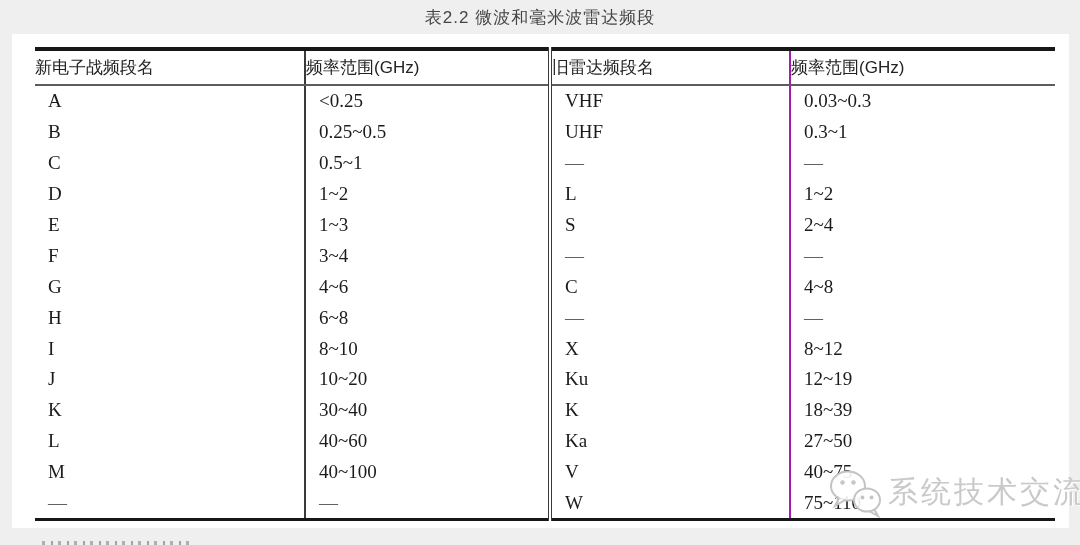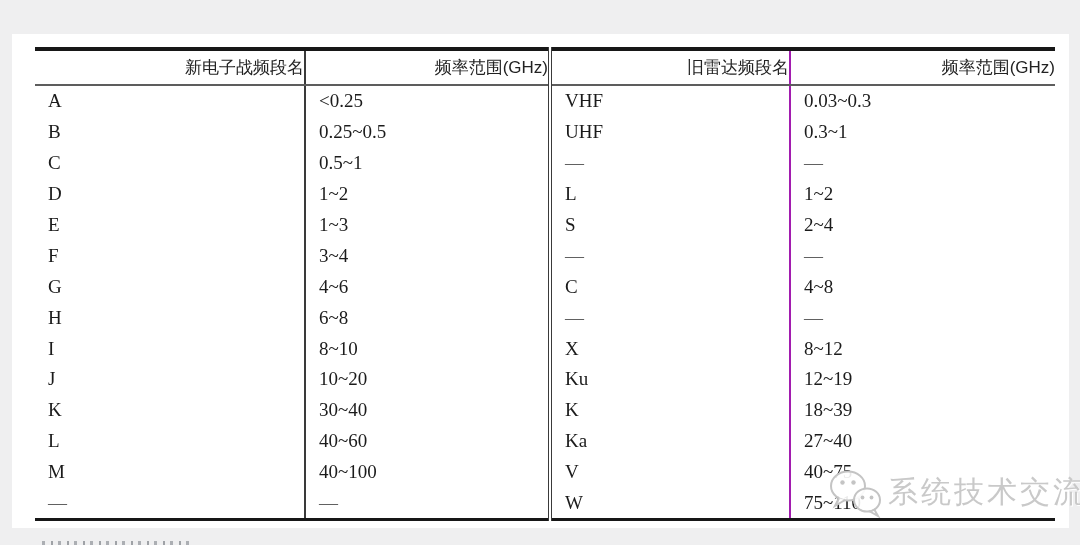--- a/index.html
+++ b/index.html
@@ -26,21 +26,21 @@
     position:absolute;left:23px;top:13px;
     width:1020px;
     border-collapse:collapse;table-layout:fixed;
     border-top:4px solid #171717;
     border-bottom:3px solid #171717;
   }
   table.bands thead th{
     height:33px;
     font-weight:normal;
     font-size:17px;
-    text-align:right;
+    text-align:left;
     padding:0;
     border-bottom:2px solid #5d5d5d;
     font-family:"Liberation Sans", sans-serif;
     color:#222;
   }
   table.bands tbody td{
     height:30.9px;
     font-size:19px;
     padding:0 0 0 13px;
     vertical-align:middle;
@@ -76,20 +76,21 @@
       #7d8187 9px, #7d8187 11px,
       transparent 11px, transparent 16px);
     opacity:.7;
   }
 </style>
 </head>
 <body>
 
 <div class="page">
 
+  <div class="title">表2.2  微波和毫米波雷达频段</div>
 
   <div class="card">
     <table class="bands">
       <colgroup>
         <col style="width:270px">
           <col style="width:245px">
           <col style="width:240px">
           <col style="width:265px">
       </colgroup>
       <thead>
@@ -164,21 +165,21 @@
           <tr>
       <td class="c1">K</td>
       <td class="c2">30~40</td>
       <td class="c3">K</td>
       <td class="c4">18~39</td>
     </tr>
           <tr>
       <td class="c1">L</td>
       <td class="c2">40~60</td>
       <td class="c3">Ka</td>
-      <td class="c4">27~40</td>
+      <td class="c4">27~50</td>
     </tr>
           <tr>
       <td class="c1">M</td>
       <td class="c2">40~100</td>
       <td class="c3">V</td>
       <td class="c4">40~75</td>
     </tr>
           <tr>
       <td class="c1 dash">—</td>
       <td class="c2 dash">—</td>

